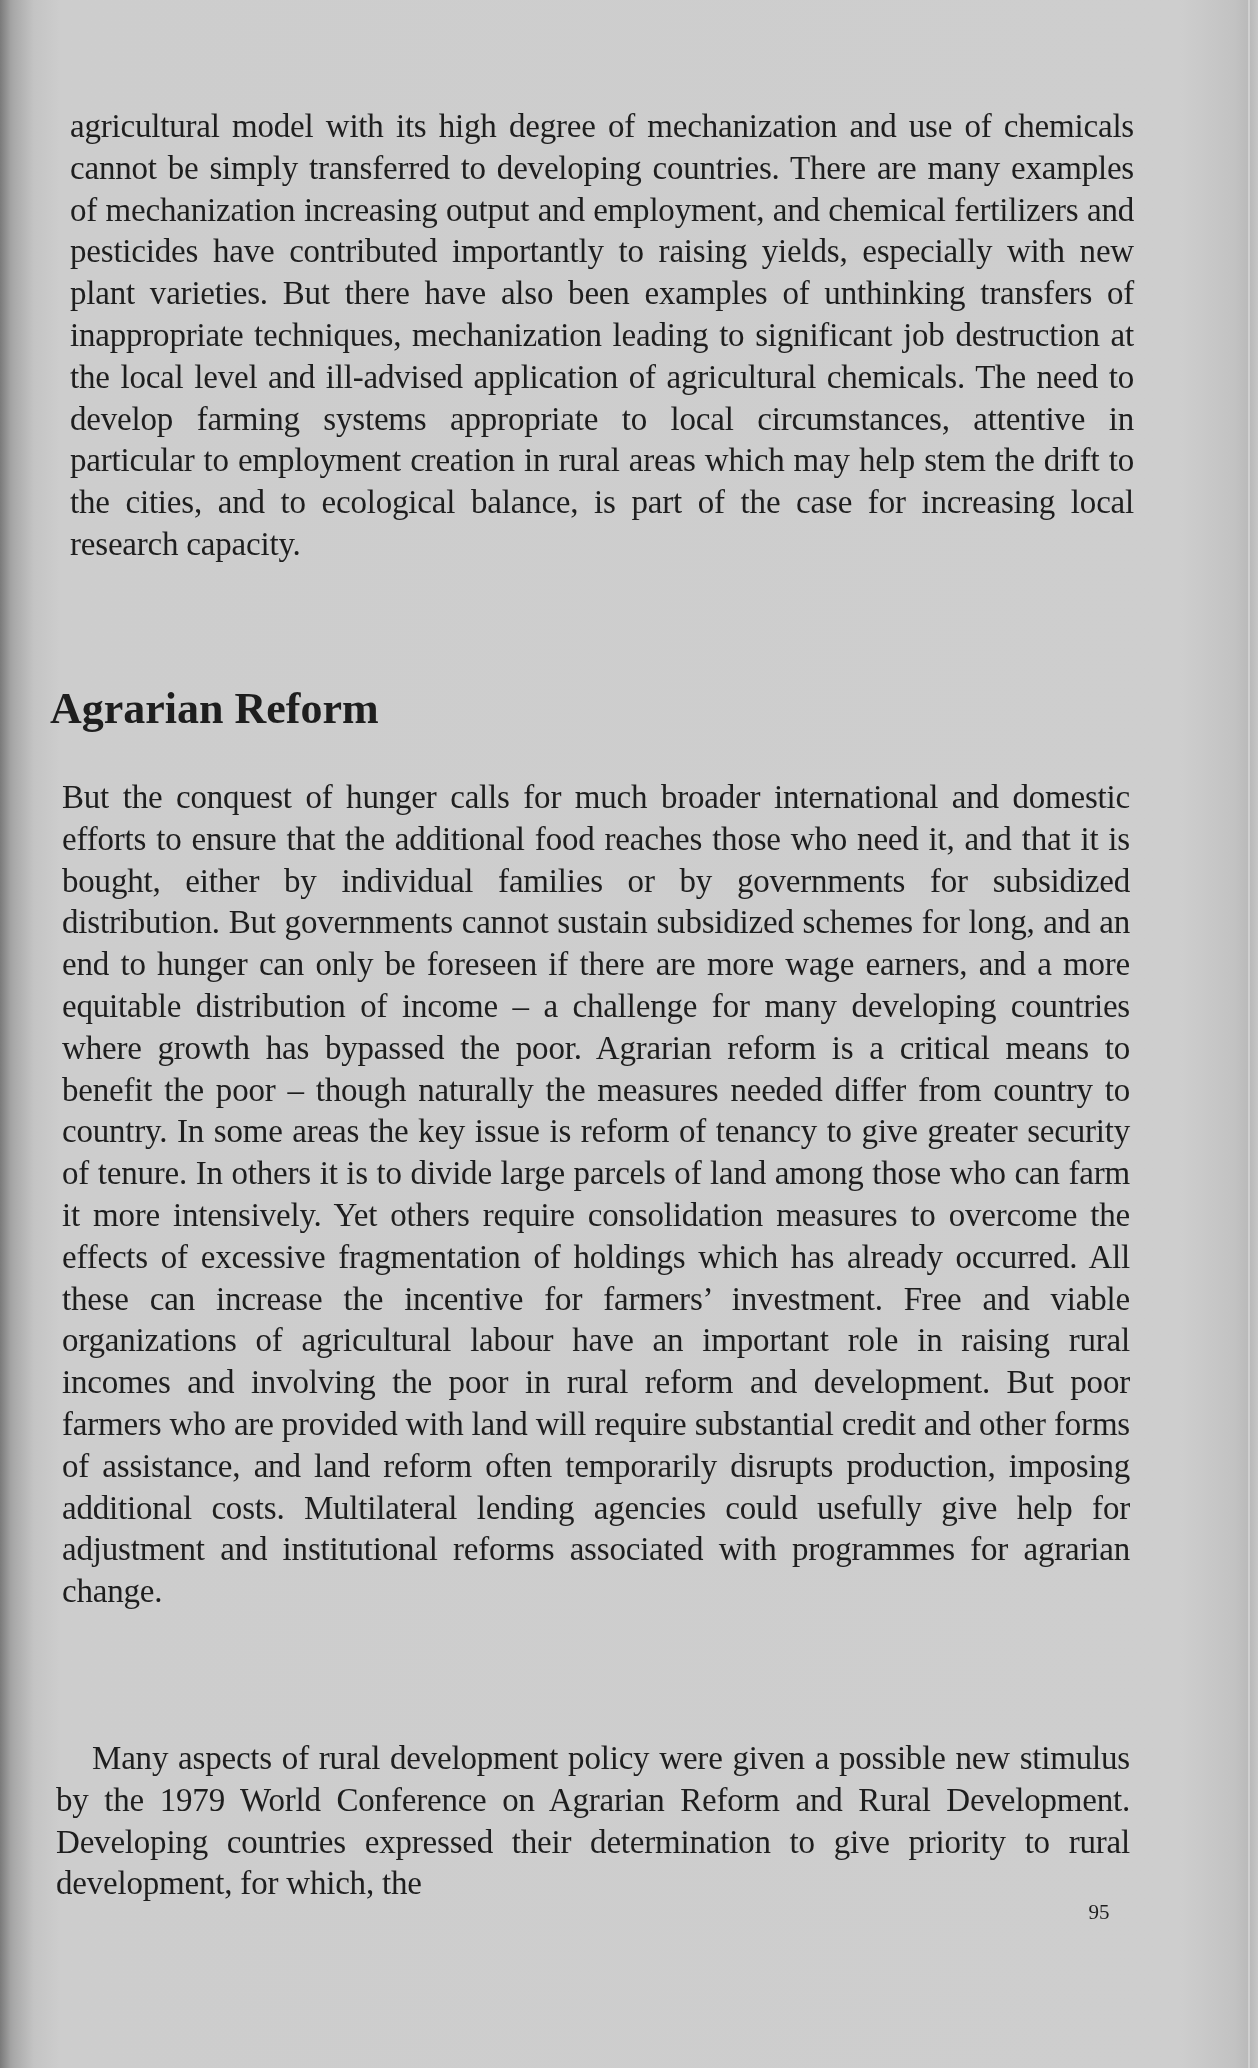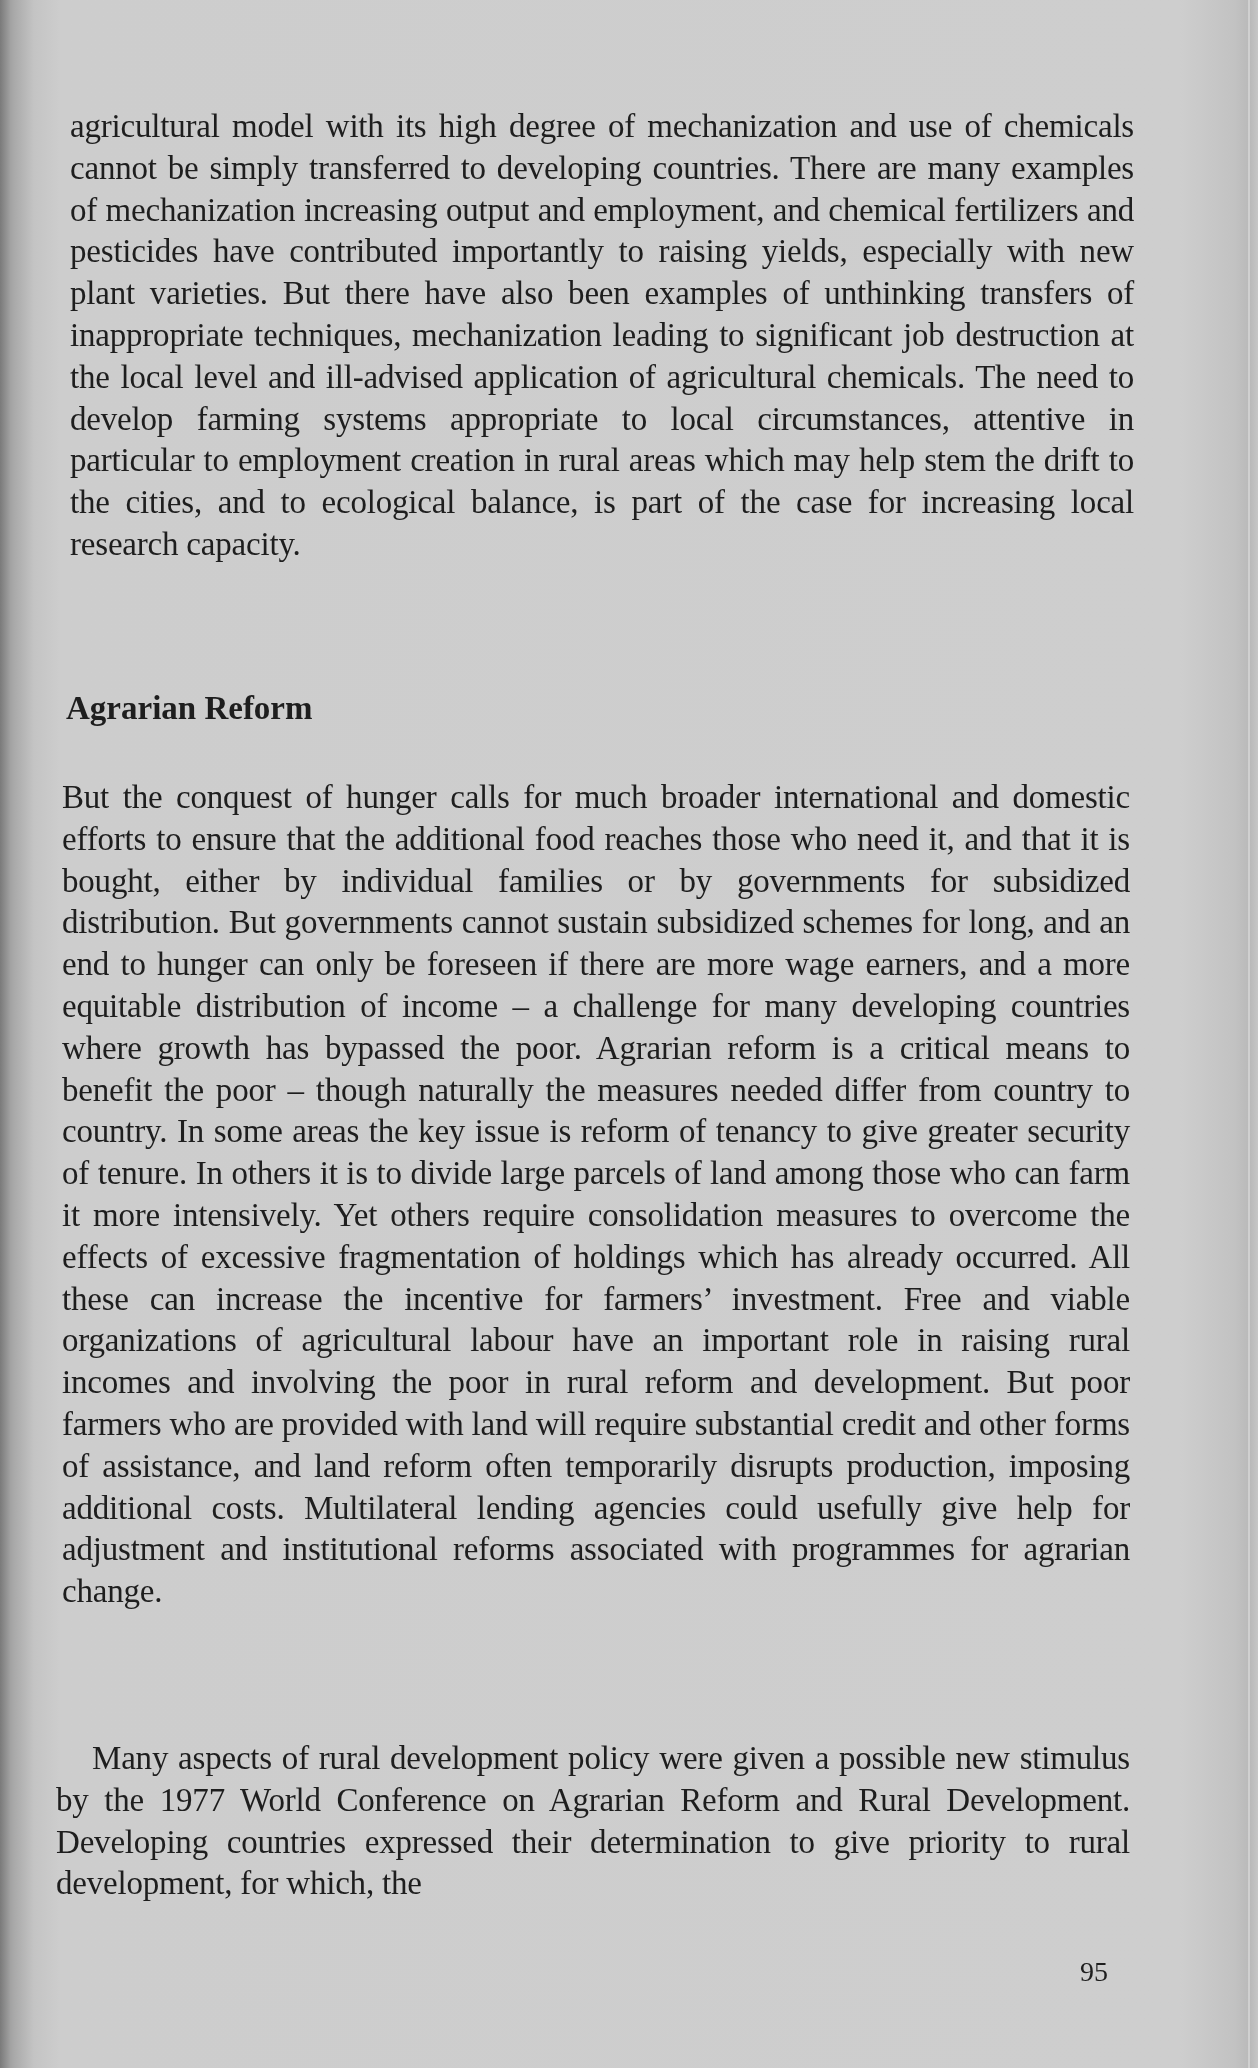--- a/index.html
+++ b/index.html
@@ -26,45 +26,45 @@
   .text-block {
     position: absolute; left: 66px; width: 1068px;
     font-size: 33px; line-height: 41.8px;
     text-align: justify; text-align-last: left;
     letter-spacing: -0.2px;
     margin-top: 24px;
   }
   .text-block p { margin: 0; }
   #para1 { top: 82px; left: 70px; width: 1064px; }
   #heading {
-    position: absolute; left: 66px; top: 688px;
-    font-size: 33px; font-weight: bold; line-height: 41.8px; margin: 0;
+    position: absolute; left: 50px; top: 688px;
+    font-size: 44px; font-weight: bold; line-height: 41.8px; margin: 0;
   }
   #para2 { top: 753px; left: 62px; width: 1068px; }
   #para3 { top: 1714px; left: 56px; width: 1074px; text-indent: 36px; }
   #page-number {
-    position: absolute; left: 1080px; width: 38px; top: 1956px;
-    font-size: 28px; text-align: left;
+    position: absolute; left: 1080px; width: 38px; top: 1900px;
+    font-size: 21px; text-align: center;
   }
 </style>
 </head>
 <body>
 
 <div class="page">
   <div class="spine"></div>
   <div class="edge-line"></div>
 
   <div class="text-block" id="para1">
     <p>agricultural model with its high degree of mechanization and use of chemicals cannot be simply transferred to developing countries. There are many examples of mechanization increasing output and employment, and chemical fertilizers and pesticides have contributed importantly to raising yields, especially with new plant varieties. But there have also been examples of unthinking transfers of inappropriate techniques, mechanization leading to significant job destruction at the local level and ill-advised application of agricultural chemicals. The need to develop farming systems appropriate to local circumstances, attentive in particular to employment creation in rural areas which may help stem the drift to the cities, and to ecological balance, is part of the case for increasing local research capacity.</p>
   </div>
 
   <h2 id="heading">Agrarian Reform</h2>
 
   <div class="text-block" id="para2">
     <p>But the conquest of hunger calls for much broader international and domestic efforts to ensure that the additional food reaches those who need it, and that it is bought, either by individual families or by governments for subsidized distribution. But governments cannot sustain subsidized schemes for long, and an end to hunger can only be foreseen if there are more wage earners, and a more equitable distribution of income – a challenge for many developing countries where growth has bypassed the poor. Agrarian reform is a critical means to benefit the poor – though naturally the measures needed differ from country to country. In some areas the key issue is reform of tenancy to give greater security of tenure. In others it is to divide large parcels of land among those who can farm it more intensively. Yet others require consolidation measures to overcome the effects of excessive fragmentation of holdings which has already occurred. All these can increase the incentive for farmers’ investment. Free and viable organizations of agricultural labour have an important role in raising rural incomes and involving the poor in rural reform and development. But poor farmers who are provided with land will require substantial credit and other forms of assistance, and land reform often temporarily disrupts production, imposing additional costs. Multilateral lending agencies could usefully give help for adjustment and institutional reforms associated with programmes for agrarian change.</p>
   </div>
 
   <div class="text-block" id="para3">
-    <p>Many aspects of rural development policy were given a possible new stimulus by the 1977 World Conference on Agrarian Reform and Rural Development. Developing countries expressed their determination to give priority to rural development, for which, the</p>
+    <p>Many aspects of rural development policy were given a possible new stimulus by the 1979 World Conference on Agrarian Reform and Rural Development. Developing countries expressed their determination to give priority to rural development, for which, the</p>
   </div>
 
   <div id="page-number">95</div>
 </div>
 
 </body></html>

